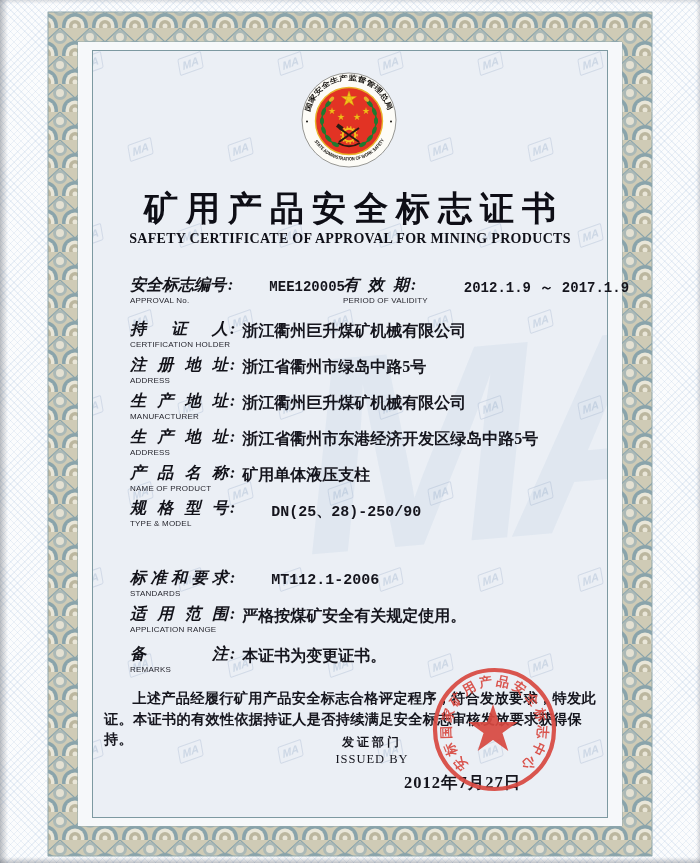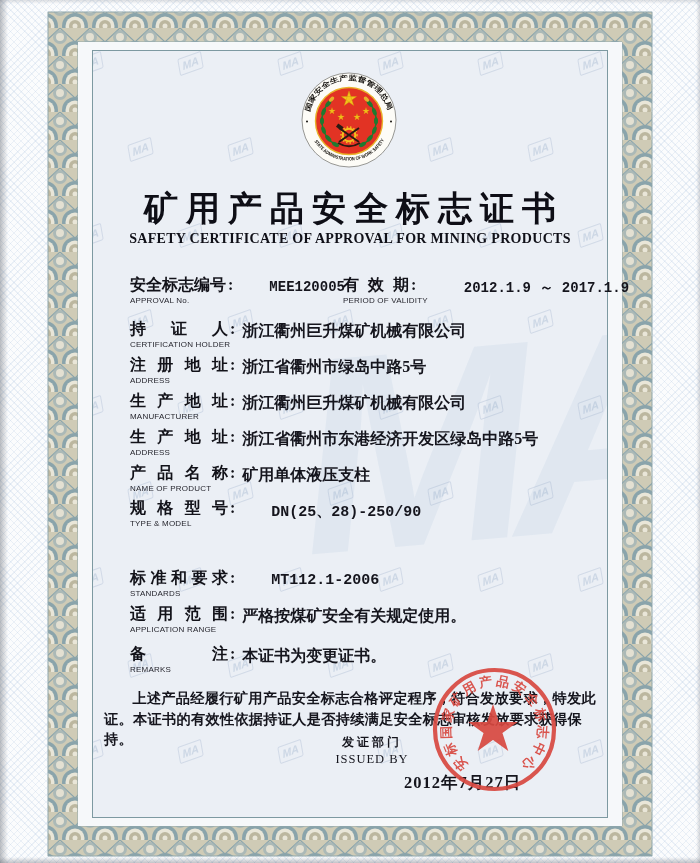--- a/index.html
+++ b/index.html
@@ -28,21 +28,21 @@
       transform:rotate(-5deg);}
   
   .content{position:absolute;inset:0;z-index:3;}
   .emblem{position:absolute;left:301px;top:72px;width:96px;height:96px;}
   .title{position:absolute;left:0;top:186px;width:700px;text-align:center;
          font-size:34px;font-weight:900;letter-spacing:8px;padding-left:8px;box-sizing:border-box;color:#0e0e16;}
   .subtitle{position:absolute;left:0;top:231px;width:700px;text-align:center;
          font-size:14px;font-weight:700;letter-spacing:.3px;color:#101018;}
   .fgroup{position:absolute;display:flex;align-items:flex-start;}
   .lab{flex:0 0 auto;}
-  .cn{font-size:16px;font-weight:700;line-height:1.15;white-space:nowrap;color:#121219;}
+  .cn{font-size:16px;font-weight:700;line-height:1.15;white-space:nowrap;color:#121219;font-style:italic;}
   .jt{display:inline-block;text-align:justify;text-align-last:justify;text-justify:inter-character;vertical-align:top;}
   .w98{width:98px;} .w96{width:96px;} .w66{width:66px;}
   .colon{font-weight:700;margin-left:2px;}
   .en{font:400 8px "Liberation Sans",sans-serif;letter-spacing:.2px;color:#26262e;margin-top:2px;white-space:nowrap;}
   .val{font-size:16px;font-weight:600;margin-left:7px;margin-top:1px;white-space:nowrap;color:#15151d;}
   .mono{font-family:"Liberation Mono","DejaVu Sans Mono",monospace;font-size:14px;font-weight:700;margin-top:3px;margin-left:36px;}
   .statement{position:absolute;left:104px;top:688px;width:498px;font-size:14.2px;font-weight:700;
          line-height:1.45;letter-spacing:.3px;text-indent:2em;color:#15151d;}
   .issued{position:absolute;left:272px;top:734px;width:200px;text-align:center;}
   .issued .big{font-size:12px;font-weight:700;letter-spacing:3px;}

